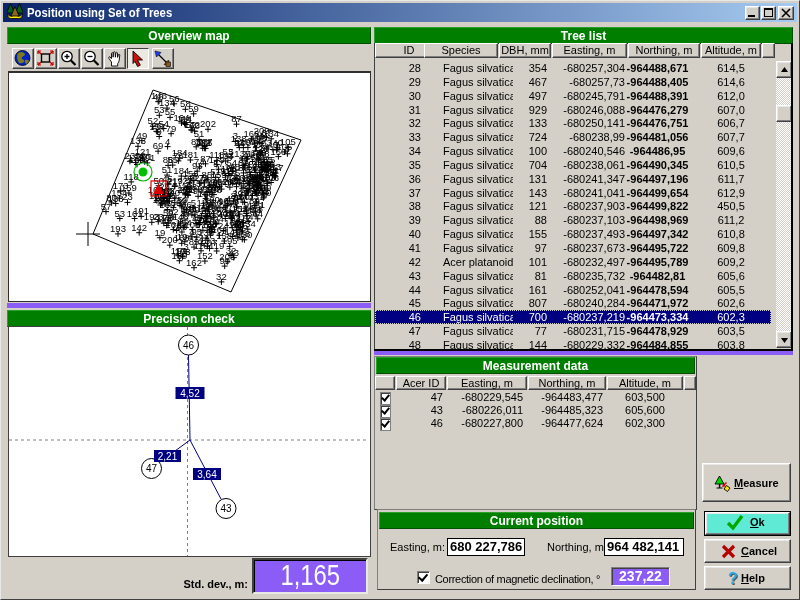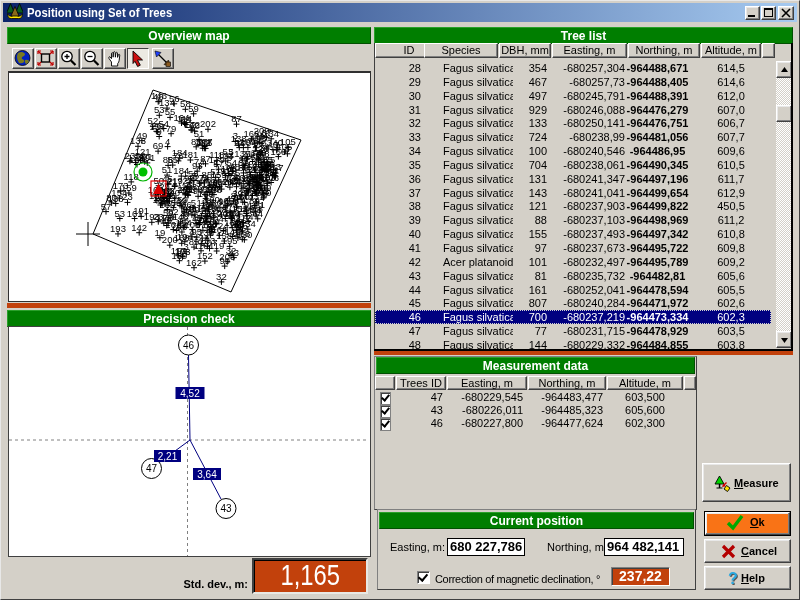--- a/index.html
+++ b/index.html
@@ -19,21 +19,21 @@
 .mrow span { position:absolute; top:0; height:13px; }
 .mrow .m1 { left:21px; width:47px; text-align:right; }
 .mrow .m2 { left:72px; width:76px; text-align:right; }
 .mrow .m3 { left:153px; width:75px; text-align:right; }
 .mrow .m4 { left:232px; width:76px; text-align:center; }
 .cb { position:absolute; width:12px; height:12px; background:#fff; border:1px solid; border-color:#808080 #fff #fff #808080; box-shadow:inset 1px 1px 0 #404040; }
 .cb::after { content:""; position:absolute; left:2px; top:0px; width:4px; height:7px; border-right:2px solid #000; border-bottom:2px solid #000; transform:rotate(40deg); }
 .cbs { position:absolute; width:11px; height:11px; background:#fff; border:1px solid #808080; box-shadow:inset 1px 1px 0 #404040; }
 .cbs::after { content:""; position:absolute; left:2px; top:0px; width:3px; height:6px; border-right:2px solid #000; border-bottom:2px solid #000; transform:rotate(40deg); }
 .btn { position:absolute; background:#d4d0c8; border:1px solid; border-color:#fff #404040 #404040 #fff; box-shadow:inset -1px -1px 0 #808080, inset 1px 1px 0 #e8e8e8; font-size:11px; font-weight:bold; }
-.navy { position:absolute; background:#c2410c; }
+.navy { position:absolute; background:#8b5cf6; }
 .inset2 { border:1px solid; border-color:#808080 #fff #fff #808080; box-shadow:inset 1px 1px 0 #404040;margin-left:7px; }
 </style></head>
 <body>
 
 <div class="abs" style="left:0;top:0;width:800px;height:600px;border:1px solid;border-color:#e8e8e8 #404040 #404040 #e8e8e8;"></div>
 <div class="abs" style="left:1px;top:1px;width:798px;height:598px;border:2px solid #d4d0c8;"></div>
 
 <div class="abs" style="left:3px;top:3px;width:794px;height:19px;background:linear-gradient(90deg,#0a246a,#a6caf0);"></div>
 <svg width="16" height="16" viewBox="0 0 16 16" style="position:absolute;left:7px;top:3px">
 <polygon points="3.5,0.5 7.5,10 -0.5,10" fill="#0a5c20" stroke="#000" stroke-width="0.8"></polygon>
@@ -659,21 +659,21 @@
   </svg>
 <div class="btn" style="left:776px;top:105px;width:16px;height:17px;"></div>
 <div class="abs" style="left:374px;top:43px;width:1px;height:307px;background:#404040;"></div>
 <div class="abs" style="left:791px;top:43px;width:2px;height:307px;background:#000;"></div>
 <div class="abs" style="left:374px;top:349px;width:419px;height:2px;background:#000;"></div>
 <div class="navy" style="left:374px;top:351px;width:419px;height:4px;"></div>
 
 <div class="abs" style="left:374px;top:356px;width:323px;height:154px;border:1px solid;border-color:#808080 #404040 #404040 #808080;"></div>
 <div class="ghdr" style="left:376px;top:357px;width:319px;">Measurement data</div>
 <div class="hcell" style="left:375px;top:376px;width:20px;height:14px"></div>
-<div class="hcell" style="left:396px;top:376px;width:50px;height:14px">Trees ID</div>
+<div class="hcell" style="left:396px;top:376px;width:50px;height:14px">Acer ID</div>
 <div class="hcell" style="left:447px;top:376px;width:80px;height:14px">Easting, m</div>
 <div class="hcell" style="left:528px;top:376px;width:78px;height:14px">Northing, m</div>
 <div class="hcell" style="left:607px;top:376px;width:76px;height:14px">Altitude, m</div>
 <div class="hcell" style="left:684px;top:376px;width:12px;height:14px"></div>
 <div class="mrow" style="top:391px">
     <span class="cbs" style="left:5px;top:1px"></span>
     <span class="m1">47</span>
     <span class="m2">-680229,545</span>
     <span class="m3">-964483,477</span>
     <span class="m4">603,500</span>
@@ -707,21 +707,21 @@
   <span class="abs" style="left:10px;top:8px;"><svg width="22" height="22">
         <polygon points="6.5,4 11,12 2,12" fill="#00d400" stroke="#000" stroke-width="0.9"></polygon>
         <rect x="5.8" y="12" width="1.5" height="4" fill="#000"></rect>
         <path d="M3.5,16h6" stroke="#000" stroke-width="1"></path>
         <line x1="13.5" y1="10.5" x2="10" y2="14" stroke="#d00000" stroke-width="1.5"></line>
         <polygon points="9,15 13,14.2 10.4,11.8" fill="#d00000"></polygon>
         <polygon points="13.5,13.5 17,16 14.5,19.5 11,17" fill="#ffe000" stroke="#000" stroke-width="0.9"></polygon>
       </svg></span>
   <span class="abs" style="left:31px;top:13px;"><u>M</u>easure</span>
 </div>
-<div class="abs" style="left:704px;top:511px;width:87px;height:25px;border:1px solid #000;background:#f97316;">
+<div class="abs" style="left:704px;top:511px;width:87px;height:25px;border:1px solid #000;background:#5eead4;">
  <div class="abs" style="left:0;top:0;right:0;bottom:0;border:1px solid;border-color:#fff #404040 #404040 #fff;box-shadow:inset -1px -1px 0 #808080, inset 1px 1px 0 #e8e8e8;"></div>
  <span class="abs" style="left:20px;top:1px;"><svg width="20" height="18">
         <path d="M3 10 L8 15 L17 3" stroke="#00a800" stroke-width="3.4" fill="none"></path>
       </svg></span>
  <span class="abs" style="left:45px;top:4px;font-size:11px;font-weight:bold;"><u>O</u>k</span>
 </div>
 <div class="btn" style="left:704px;top:539px;width:87px;height:24px;">
  <span class="abs" style="left:15px;top:4px;"><svg width="17" height="15">
         <path d="M3 2 L14 13 M14 2 L3 13" stroke="#b40000" stroke-width="3.2"></path>
       </svg></span>

